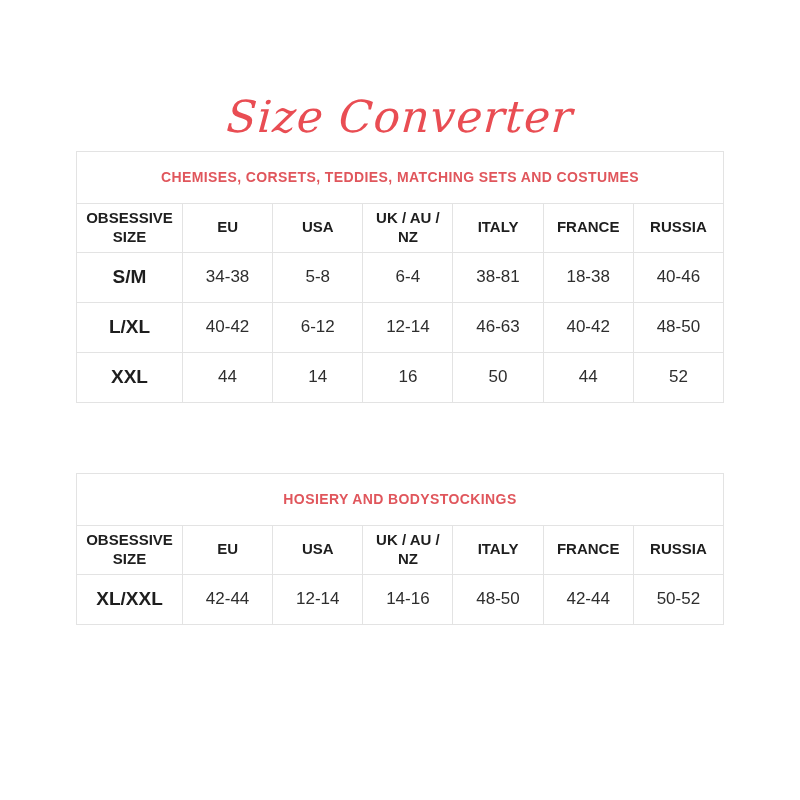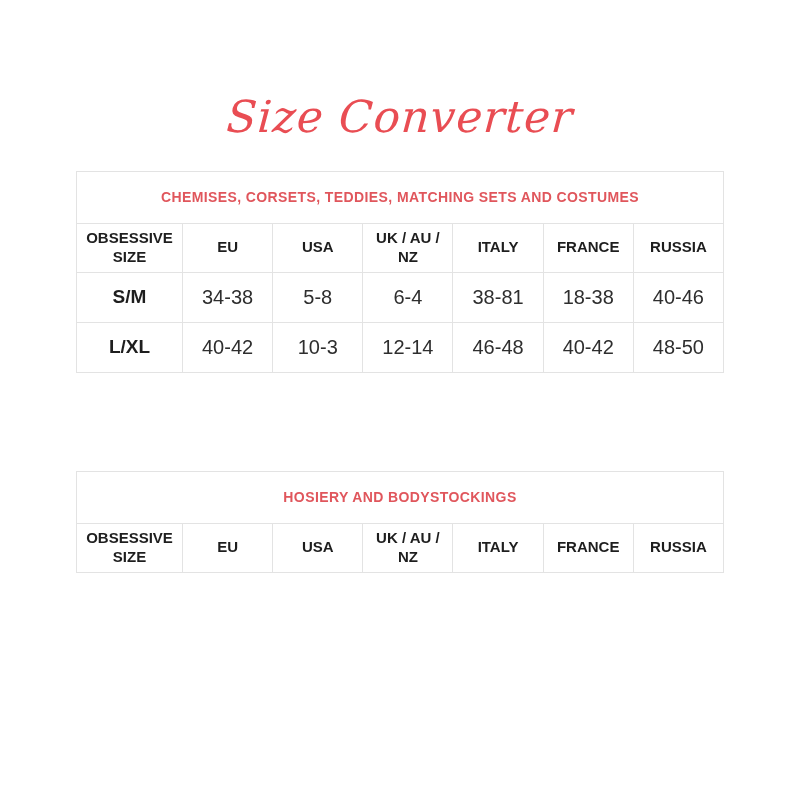--- a/index.html
+++ b/index.html
@@ -25,22 +25,22 @@
     font-size:44px;
     line-height:1.15;
     color:var(--accent);
     letter-spacing:1px;
     transform:skewX(-4deg);
   }
   .table-wrap{
     width:648px;
     margin:0 auto;
   }
-  .table-wrap.first{margin-top:28px;}
-  .table-wrap.second{margin-top:98px;}
+  .table-wrap.first{margin-top:8px;}
+  .table-wrap.second{margin-top:70px;}
   table.size-table{
     width:648px;
     border-collapse:collapse;
     table-layout:fixed;
     background:#ffffff;
   }
   table.size-table col.size-col{width:106px;}
   table.size-table th, table.size-table td{
     border:1px solid var(--border);
     text-align:center;
@@ -57,21 +57,21 @@
     height:49px;
     color:var(--head-text);
     font-size:15px;
     font-weight:bold;
     line-height:1.25;
     padding:4px 6px;
   }
   tbody td{
     height:50px;
     color:var(--cell-text);
-    font-size:20px;
+    font-size:17px;
     font-weight:normal;
   }
   tbody td.row-label{
     color:var(--head-text);
     font-size:19px;
     font-weight:bold;
   }
 </style>
 </head>
 <body>
@@ -111,25 +111,34 @@
           <td>34-38</td>
           <td>5-8</td>
           <td>6-4</td>
           <td>38-81</td>
           <td>18-38</td>
           <td>40-46</td>
         </tr>
         <tr>
           <td class="row-label">L/XL</td>
           <td>40-42</td>
-          <td>10-3</td>
+          <td>6-12</td>
           <td>12-14</td>
-          <td>46-48</td>
+          <td>46-63</td>
           <td>40-42</td>
           <td>48-50</td>
+        </tr>
+        <tr>
+          <td class="row-label">XXL</td>
+          <td>44</td>
+          <td>14</td>
+          <td>16</td>
+          <td>50</td>
+          <td>44</td>
+          <td>52</td>
         </tr>
       </tbody>
     </table>
   </div>
 
   <div class="table-wrap second">
     <table class="size-table">
       <colgroup>
         <col class="size-col">
           <col>
@@ -147,17 +156,26 @@
           <th>OBSESSIVE SIZE</th>
           <th>EU</th>
           <th>USA</th>
           <th>UK / AU / NZ</th>
           <th>ITALY</th>
           <th>FRANCE</th>
           <th>RUSSIA</th>
         </tr>
       </thead>
       <tbody>
+        <tr>
+          <td class="row-label">XL/XXL</td>
+          <td>42-44</td>
+          <td>12-14</td>
+          <td>14-16</td>
+          <td>48-50</td>
+          <td>42-44</td>
+          <td>50-52</td>
+        </tr>
       </tbody>
     </table>
   </div>
 
 </div>
 
 </body></html>

